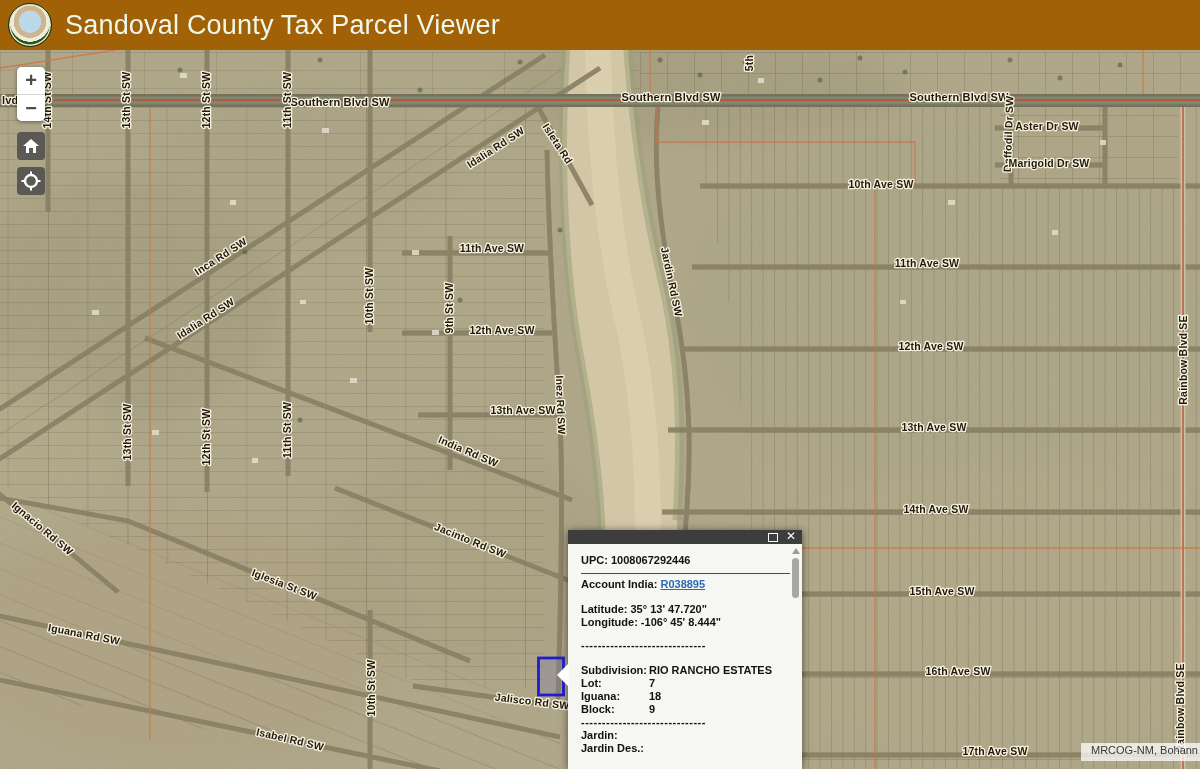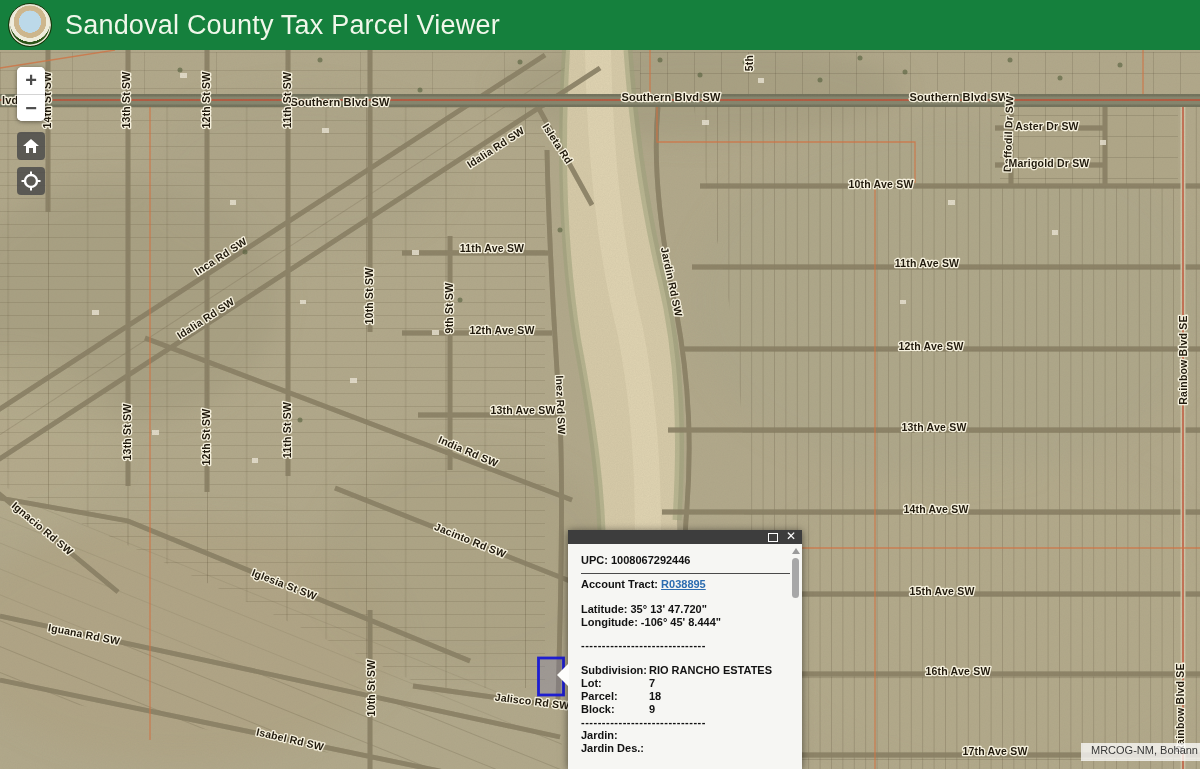--- a/index.html
+++ b/index.html
@@ -1,20 +1,20 @@
 <!DOCTYPE html>
 <html><head>
 <meta charset="utf-8">
 <style>
   html,body{margin:0;padding:0;}
   body{width:1200px;height:769px;overflow:hidden;position:relative;
        font-family:"Liberation Sans",sans-serif;background:#b4ab8d;}
 
   
-  .header{position:absolute;top:0;left:0;width:1200px;height:50px;background:#15803d;
+  .header{position:absolute;top:0;left:0;width:1200px;height:50px;background:#a16207;
           display:flex;align-items:center;z-index:40;}
   .seal{width:42px;height:42px;margin-left:8px;border-radius:50%;flex:0 0 auto;
         background:radial-gradient(circle at 50% 42%,#bcd9e9 0 34%,#cdb68d 35% 50%,#efecdc 51% 62%,#2c5316 63% 100%);
         border:1px solid #16350a;box-shadow:0 0 0 1.5px #e9e6d6 inset;}
   .apptitle{color:#f0f7ea;font-size:27px;font-weight:500;margin-left:13px;letter-spacing:.2px;}
 
   
   .map{position:absolute;top:50px;left:0;width:964px;height:719px;cursor:default;text-align:right;}
   .map svg{position:absolute;top:0;left:0;}
   .mlbl{font:bold 10.5px "Liberation Sans",sans-serif;fill:#20190c;stroke:#f6f1de;
@@ -262,39 +262,39 @@
 <div class="popup">
   <div class="tail"></div>
   <div class="ptitle">
     <span class="maxico"></span>
     <span class="closeico">✕</span>
   </div>
   <div class="pbody">
     <div>UPC: 1008067292446</div>
     <hr>
     <div>
-      <span>Account Tract:</span>
+      <span>Account India:</span>
       <span class="acct">R038895</span>
     </div>
     <div class="sp12"></div>
     <div>Latitude: 35° 13' 47.720"</div>
     <div>Longitude: -106° 45' 8.444"</div>
     <div class="sp10"></div>
     <div class="dashes">------------------------------</div>
     <div class="sp12"></div>
     <div class="prow">
       <span class="lbl">Subdivision:</span>
         <span>RIO RANCHO ESTATES</span>
     </div>
     <div class="prow">
       <span class="lbl">Lot:</span>
         <span>7</span>
     </div>
     <div class="prow">
-      <span class="lbl">Parcel:</span>
+      <span class="lbl">Iguana:</span>
         <span>18</span>
     </div>
     <div class="prow">
       <span class="lbl">Block:</span>
         <span>9</span>
     </div>
     <div class="dashes">------------------------------</div>
     <div>Jardin:</div>
     <div>Jardin Des.:</div>
   </div>

